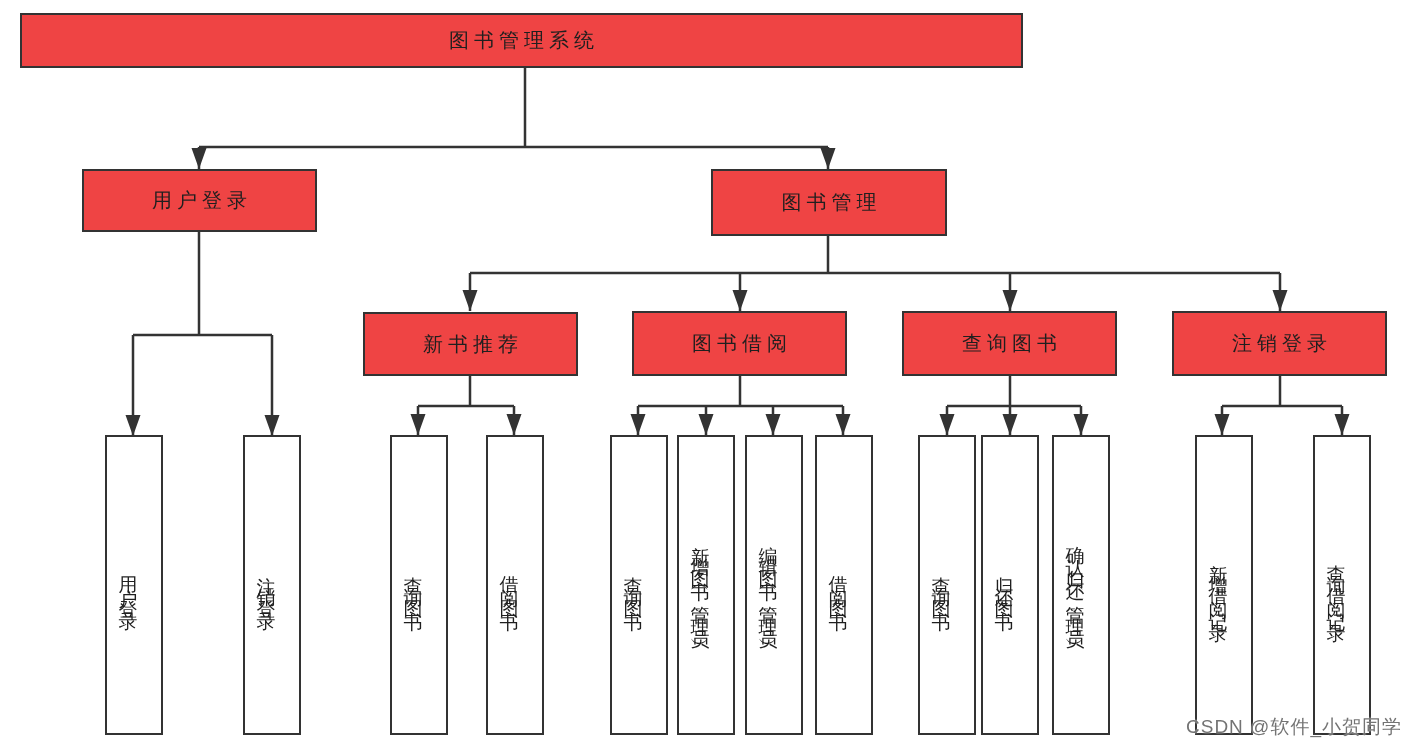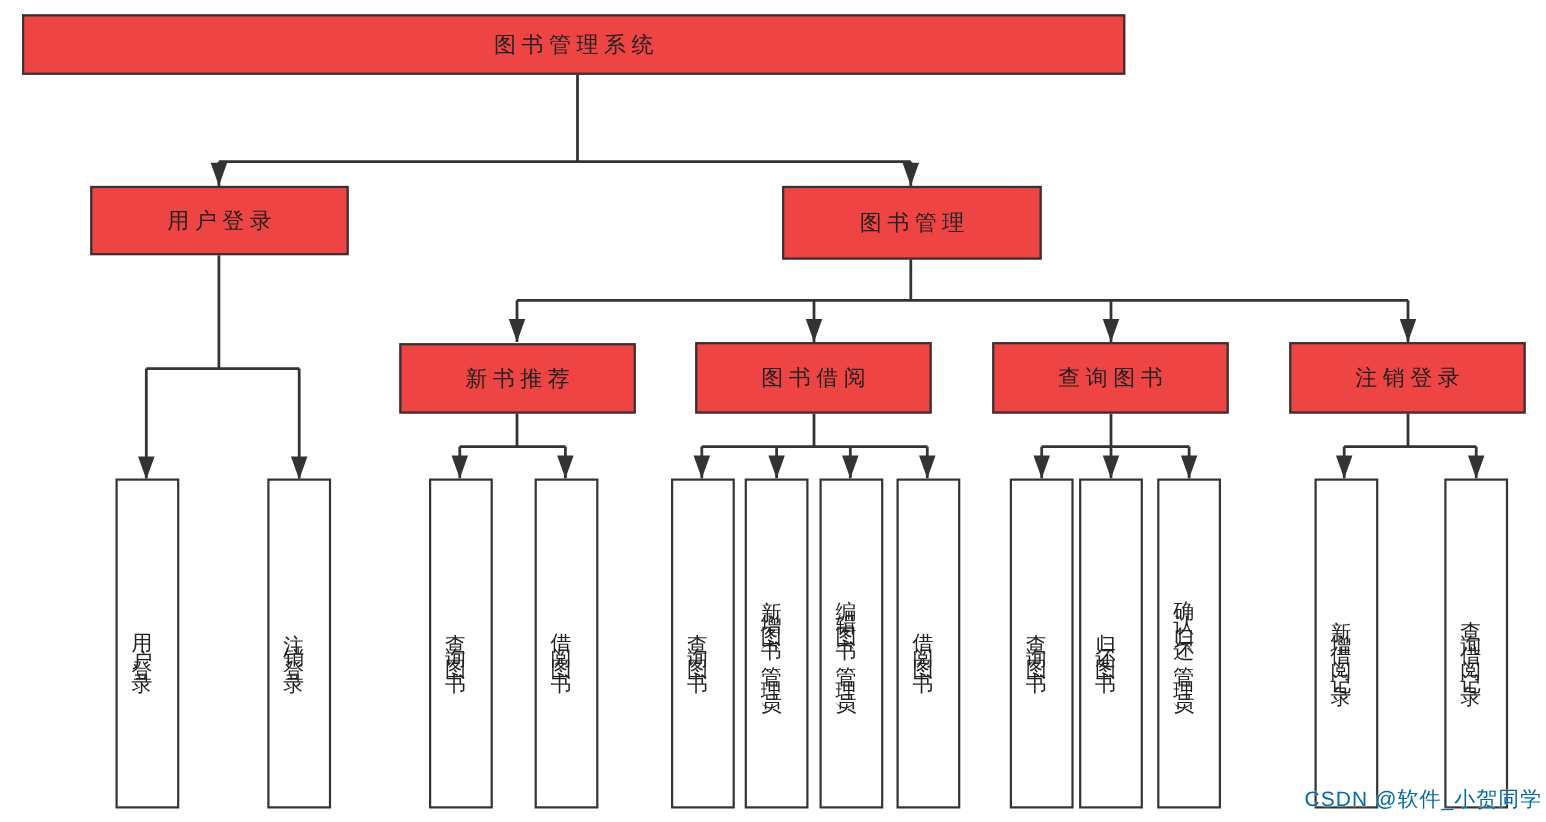--- a/index.html
+++ b/index.html
@@ -17,21 +17,21 @@
   .vbox{
     position:absolute;box-sizing:border-box;background:#ffffff;border:2px solid #333333;
     width:58px;height:300px;top:435px;
     writing-mode:vertical-rl;text-orientation:mixed;
     display:flex;align-items:center;justify-content:center;
     font-size:19px;letter-spacing:12px;z-index:2;
   }
   .vbox span{margin-block-end:-12px;}
   #watermark{
     position:absolute;left:1186px;top:714px;z-index:5;
-    font-size:19px;color:#0369a1;white-space:nowrap;
+    font-size:19px;color:#737373;white-space:nowrap;
     text-shadow:0 0 2px #ffffff;letter-spacing:1px;
   }
 </style>
 </head>
 <body>
 
 <div id="stage">
 
   <svg id="wires" viewBox="0 0 1405 747" xmlns="http://www.w3.org/2000/svg">
     <path fill="none" stroke="#333333" stroke-width="2.5" d="

